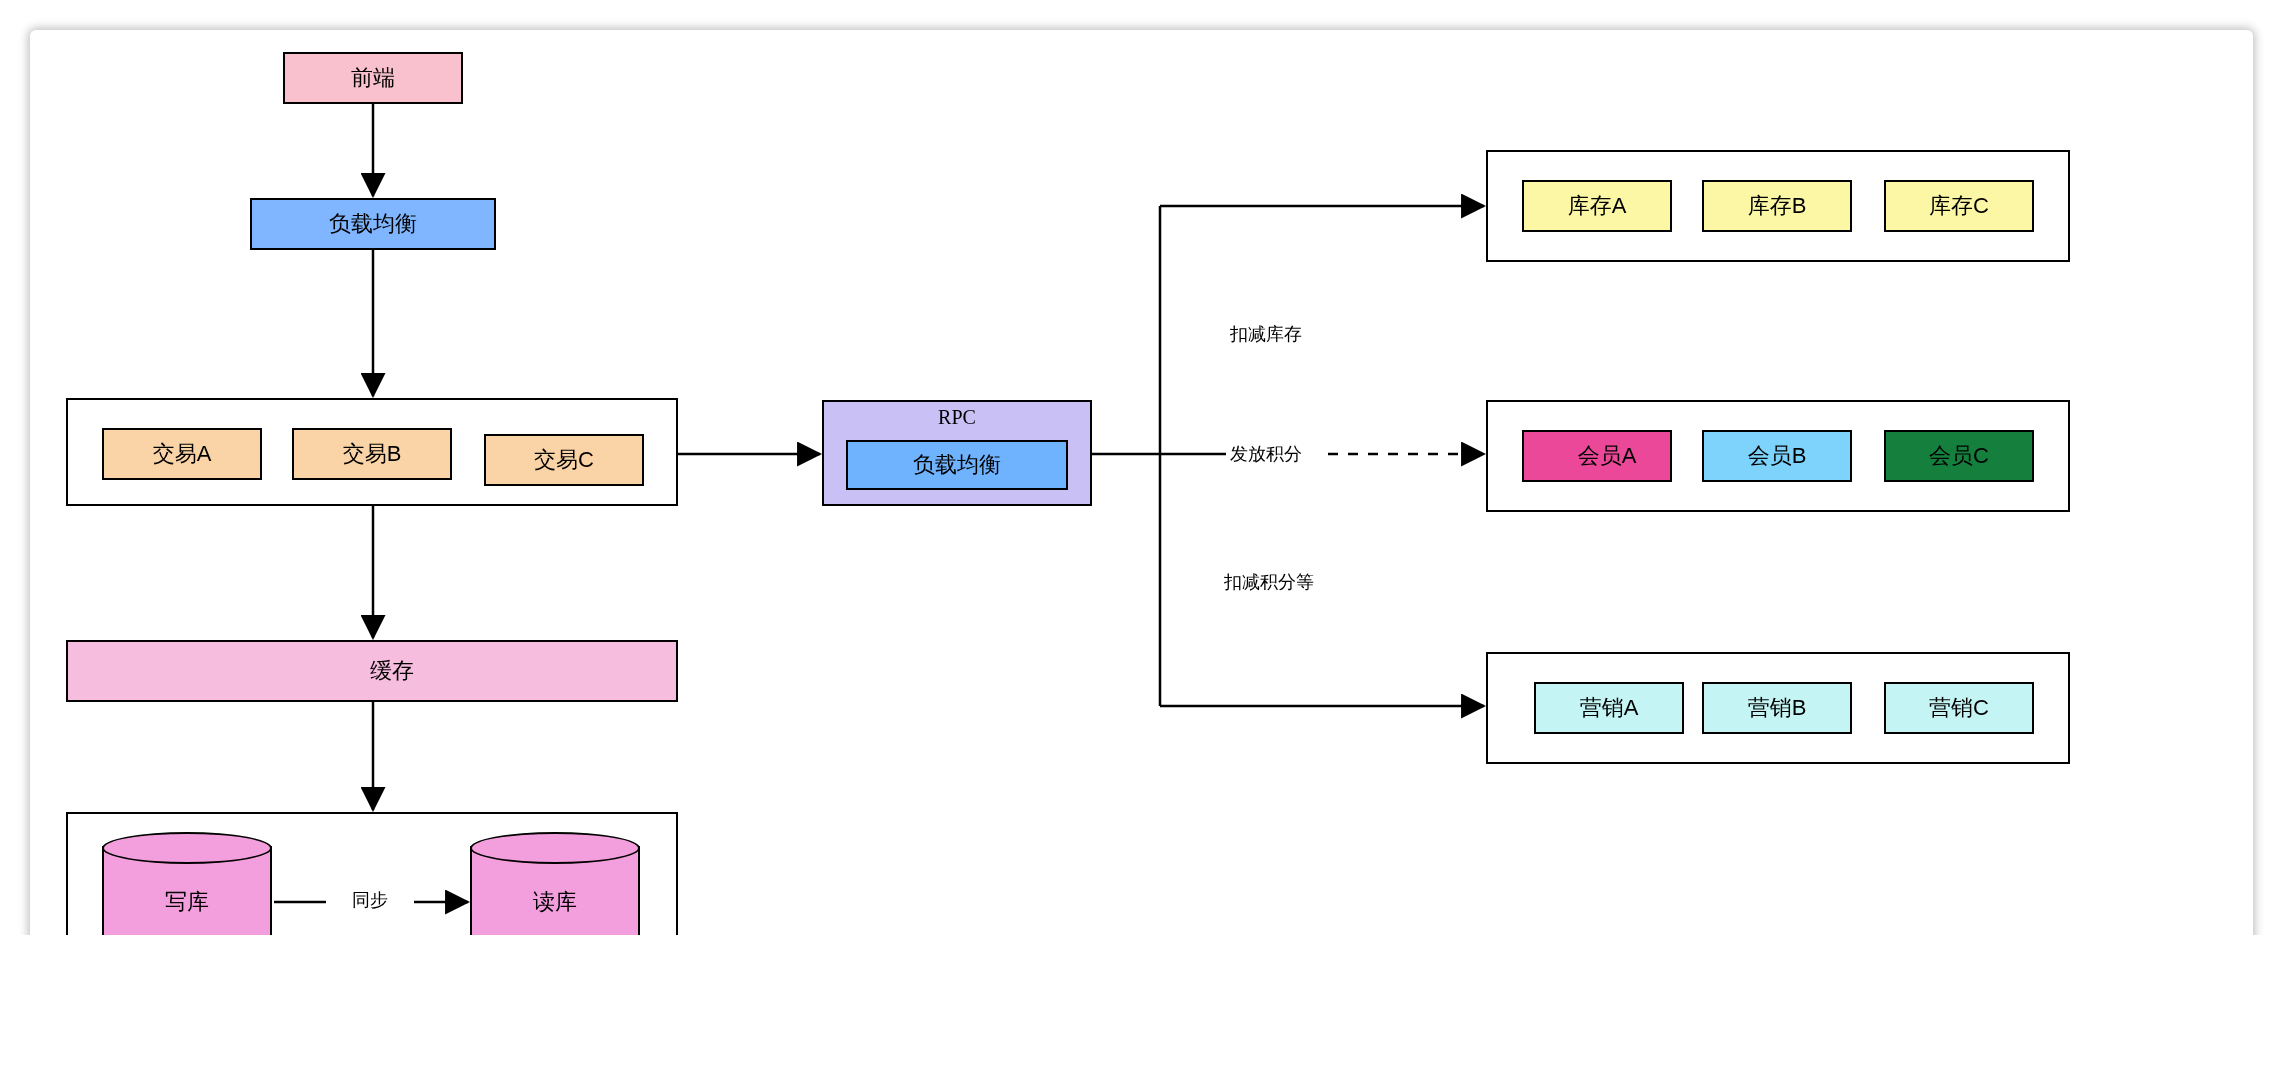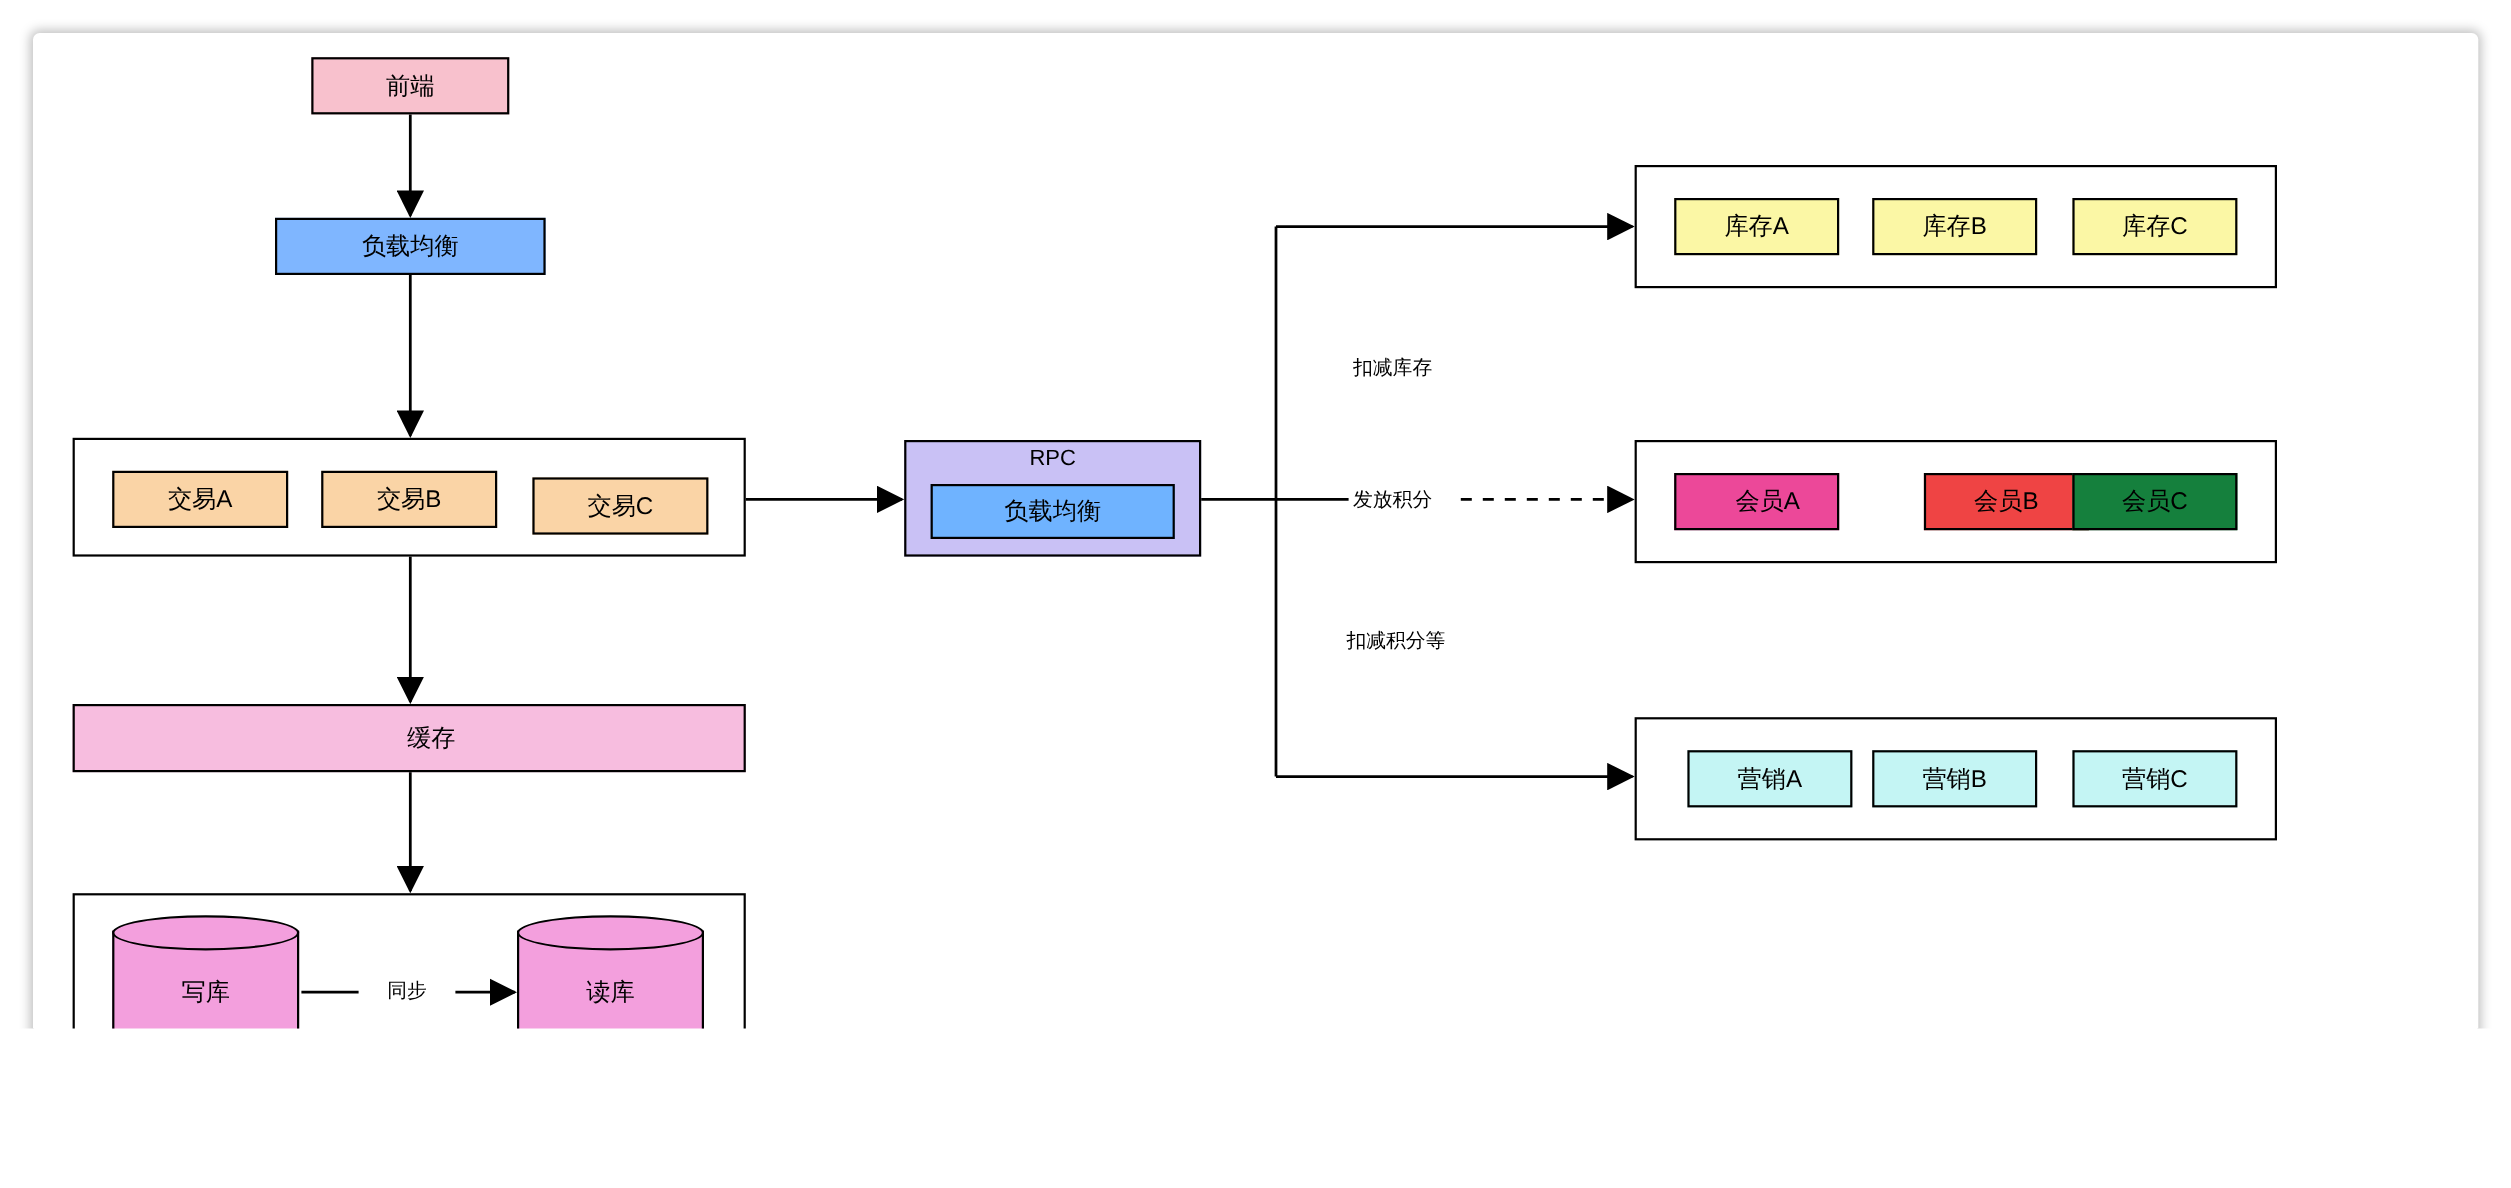--- a/index.html
+++ b/index.html
@@ -54,21 +54,21 @@
     </div>
 
     <div class="cyl" style="left:440px;top:802px;width:170px;height:140px;">
       <div class="body" style="background:#f39fdd;"></div>
       <div class="bot" style="background:#f39fdd;"></div>
       <div class="top" style="background:#f39fdd;"></div>
       <div class="txt">读库</div>
     </div>
     <div class="label" style="left:300px;top:858px;width:80px;">同步</div>
 
-    <div class="node" style="left:792px;top:370px;width:270px;height:106px;background:#c9c1f5;display:block;">
+    <div class="node" style="left:792px;top:370px;width:270px;height:106px;background:#c9c1f5;display:block;font-family:Liberation Serif, serif;">
       <div class="label" style="position:absolute;left:0;right:0;top:4px;font-size:20px;">RPC</div>
       <div class="node" style="position:absolute;left:22px;top:38px;width:222px;height:50px;background:#6fb3ff;">
         <span>负载均衡</span>
       </div>
     </div>
 
     <div class="group" style="left:1456px;top:120px;width:584px;height:112px;"></div>
     <div class="node" style="left:1492px;top:150px;width:150px;height:52px;background:#fbf7a5;">
       <span>库存A</span>
     </div>
@@ -76,21 +76,21 @@
       <span>库存B</span>
     </div>
     <div class="node" style="left:1854px;top:150px;width:150px;height:52px;background:#fbf7a5;">
       <span>库存C</span>
     </div>
 
     <div class="group" style="left:1456px;top:370px;width:584px;height:112px;"></div>
     <div class="node" style="left:1492px;top:400px;width:150px;height:52px;background:#ec4899;padding-left:20px;">
       <span>会员A</span>
     </div>
-    <div class="node" style="left:1672px;top:400px;width:150px;height:52px;background:#ef4444;margin-left:47px;">
+    <div class="node" style="left:1672px;top:400px;width:150px;height:52px;background:#7dd3fc;">
       <span>会员B</span>
     </div>
     <div class="node" style="left:1854px;top:400px;width:150px;height:52px;background:#15803d;">
       <span>会员C</span>
     </div>
 
     <div class="group" style="left:1456px;top:622px;width:584px;height:112px;"></div>
     <div class="node" style="left:1492px;top:652px;width:150px;height:52px;background:#c4f5f4;margin-left:12px;">
       <span>营销A</span>
     </div>

